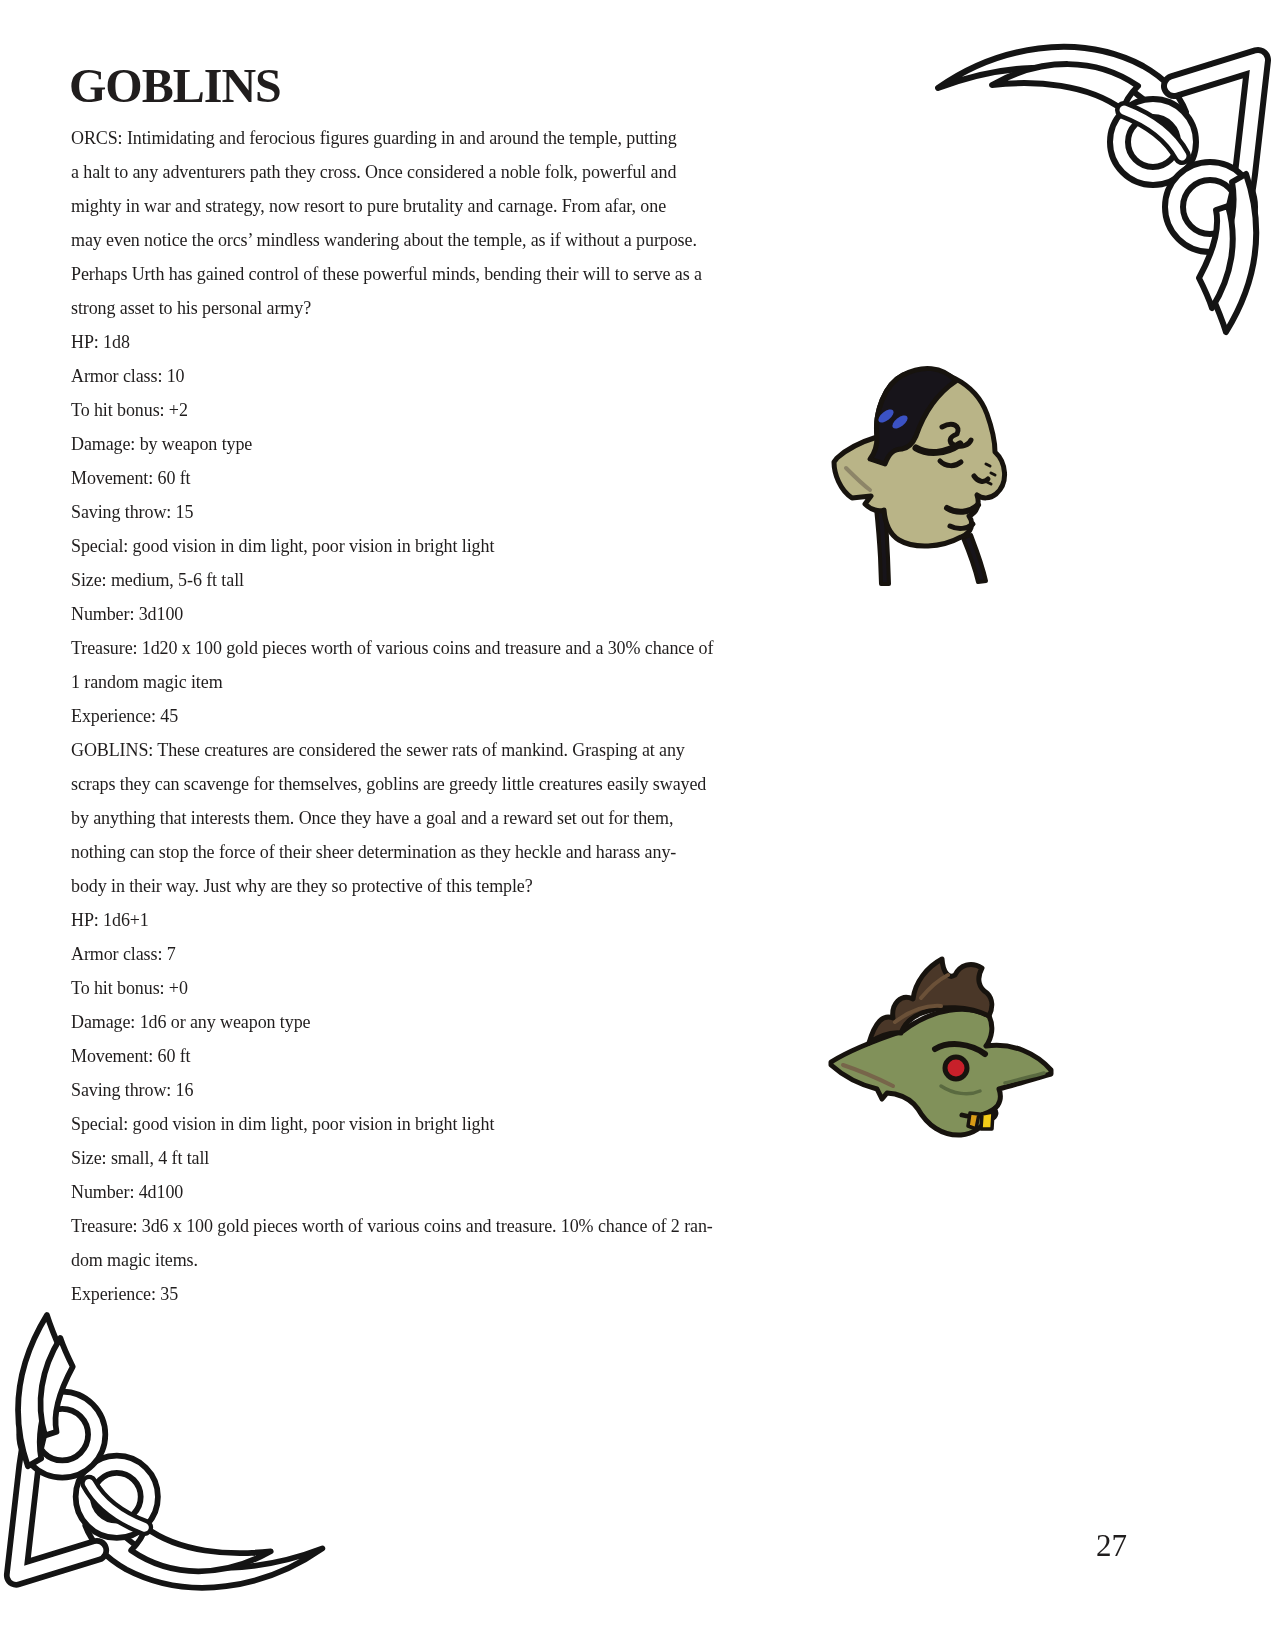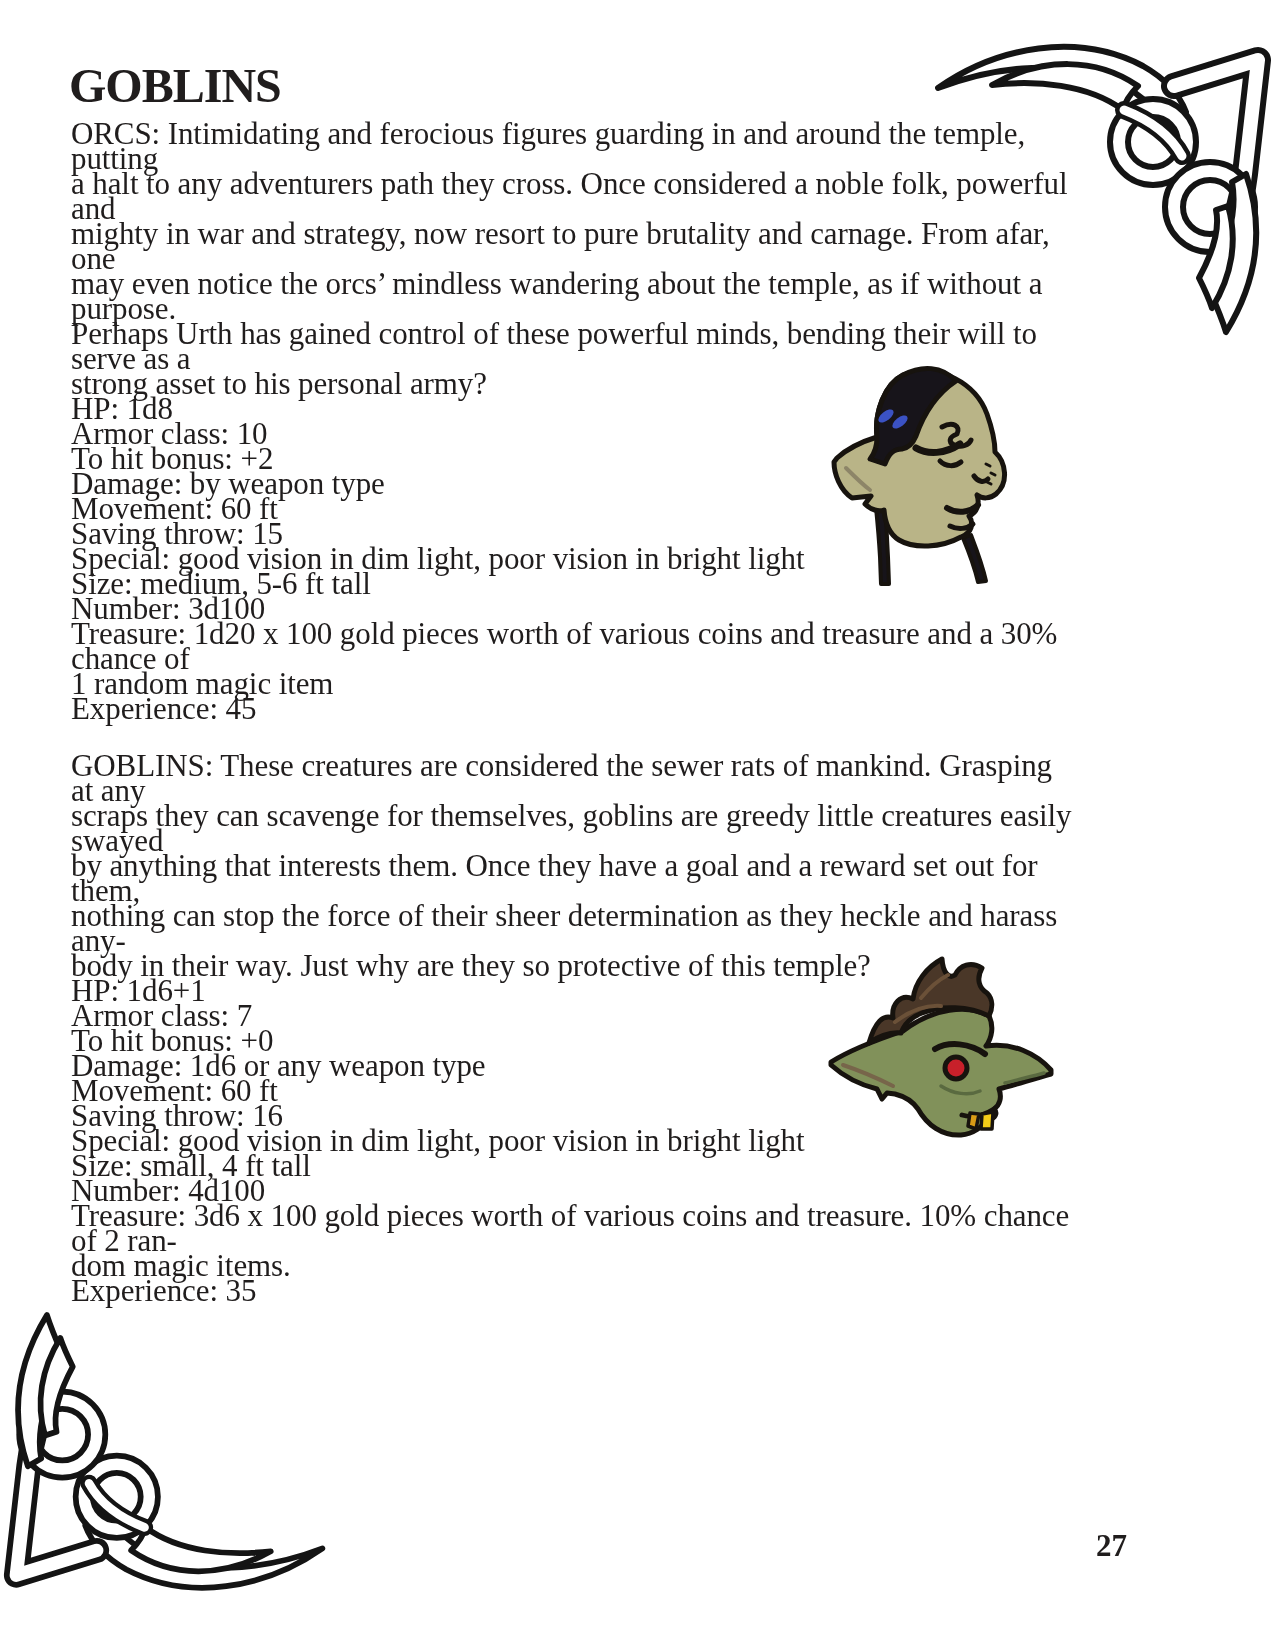--- a/index.html
+++ b/index.html
@@ -14,27 +14,27 @@
   .title{
     position:absolute;left:69px;top:58px;margin:0;
     font-size:48px;font-weight:700;letter-spacing:-1px;
     color:var(--text,#201d1d);
   }
   .text-col{
     position:absolute;left:71px;top:121px;width:1005px;
   }
   .desc,.stats{
     margin:0;
-    font-size:31px;line-height:25px;letter-spacing:-0.1px;
+    font-size:18px;line-height:34px;letter-spacing:-0.1px;
     white-space:pre-line;
   }
-  .goblin-block{margin-top:32px;}
+  .goblin-block{}
   .page-number{
     position:absolute;left:1096px;top:1528px;
-    font-size:31px;font-weight:700;
+    font-size:31px;font-weight:400;
     color:var(--text,#201d1d);
   }
   .art{position:absolute;overflow:visible;}
   .art-orc{left:790px;top:352px;width:215px;height:240px;}
   .art-goblin{left:823px;top:946px;width:235px;height:196px;}
   .knot{position:absolute;overflow:visible;}
   .knot-tr{left:928px;top:24px;width:345px;height:315px;}
   .knot-bl{left:2px;top:1300px;width:330px;height:318px;transform:rotate(180deg);}
   .defs-hidden{position:absolute;width:0;height:0;overflow:hidden;}
 </style>

